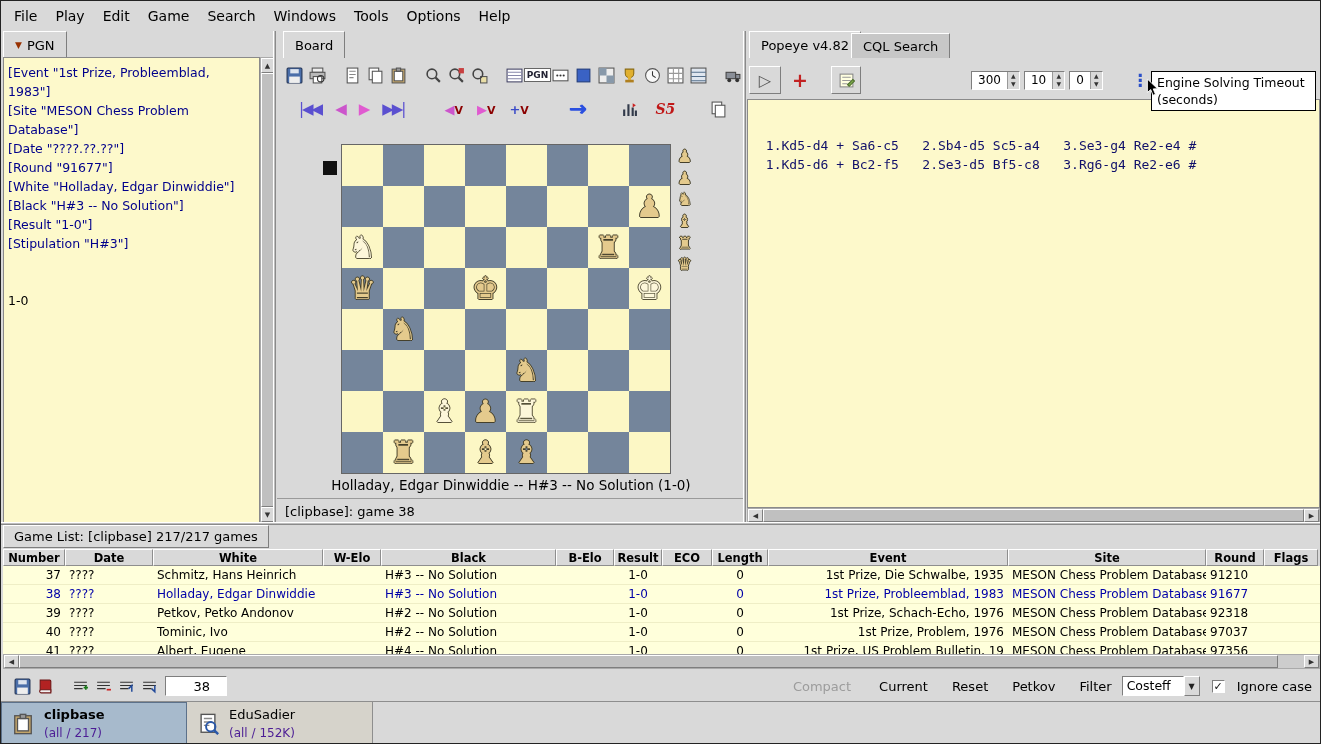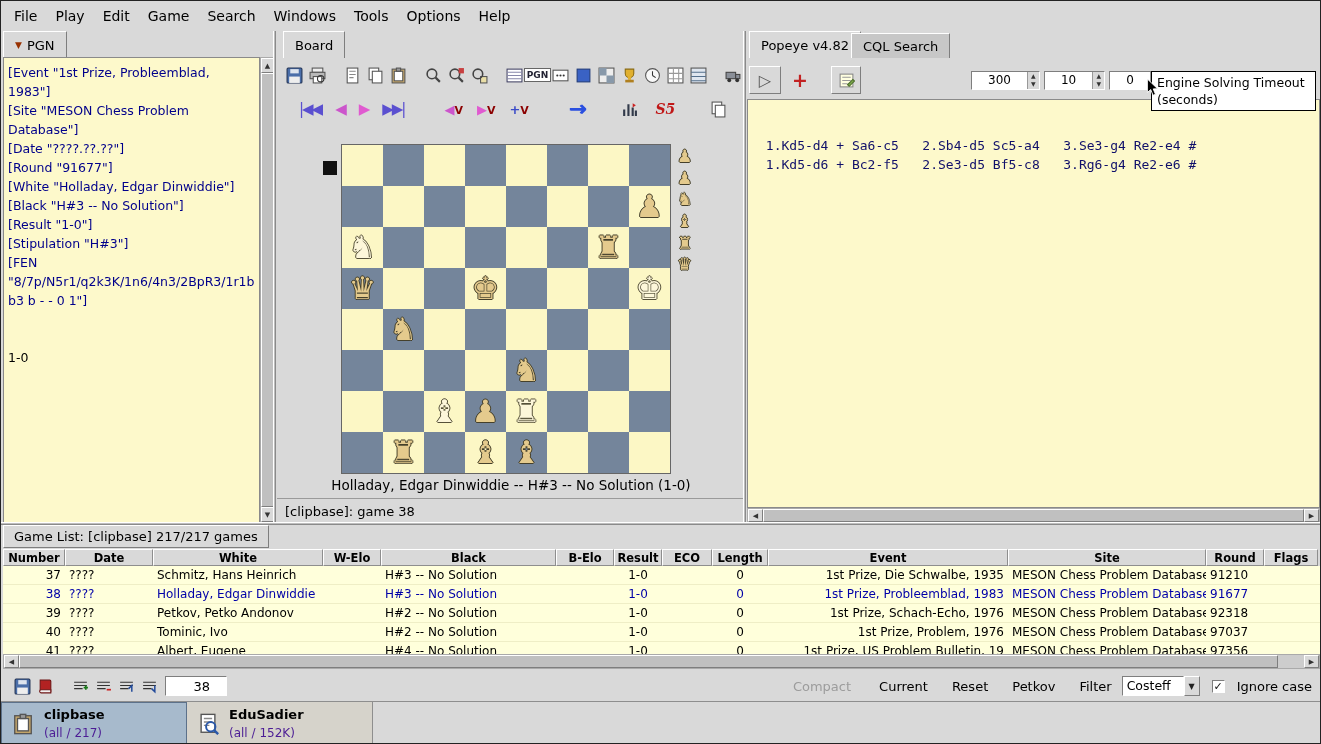--- a/index.html
+++ b/index.html
@@ -51,21 +51,21 @@
 #material-col{position:absolute;left:400px;top:116px;display:flex;flex-direction:column;gap:3px;}
 .mat-piece{font-size:17px;line-height:1.1;color:#e4ca8d;text-shadow:-1px 0 0 #45402b,1px 0 0 #45402b,0 -1px 0 #45402b,0 1px 0 #45402b;}
 #board-caption{position:absolute;left:0;top:446px;width:100%;text-align:center;font-size:13.5px;color:#000;}
 #board-status{position:absolute;left:0;top:467px;width:100%;border-top:1px solid #9a9a9a;padding:5px 0 0 8px;font-size:13px;color:#000;}
 
 #engine-toolbar{top:30px;left:2px;height:38px;width:568px;}
 .btn{font-size:13px;padding:4px 10px;cursor:default;}
 .play-glyph{font-size:16px;color:#555;}
 .plus-glyph{font-size:19px;font-weight:bold;color:#c22222;}
 .spin{display:flex;height:19px;background:#fff;border:1px solid;border-color:#7e7e7e #fff #fff #7e7e7e;}
-.spin-val{min-width:22px;padding:0 16px;font-size:12px;display:flex;align-items:center;justify-content:flex-end;color:#000;}
+.spin-val{min-width:22px;padding:0 6px;font-size:12px;display:flex;align-items:center;justify-content:flex-end;color:#000;}
 .spin-arrows{width:12px;display:flex;flex-direction:column;background:#d9d9d9;border-left:1px solid #999;}
 .spin-arrows i{font-style:normal;flex:1;font-size:6px;line-height:1;display:flex;align-items:center;justify-content:center;color:#333;}
 .blue-dots{font-size:17px;font-weight:bold;color:#2b50c8;}
 .help-q{font-size:19px;font-weight:bold;color:#4565d5;text-shadow:1px 1px 0 #a8a8a8;}
 #solver-area{position:absolute;left:0;top:68px;width:573px;height:409px;background:#fdf9cb;border:1px solid #8a8a8a;overflow:hidden;}
 #solver-output{padding:36px 0 0 10px;font-family:"DejaVu Sans Mono","Liberation Mono",monospace;font-size:13px;line-height:19px;color:#10106a;white-space:pre;}
 .hscroll{position:absolute;display:flex;height:15px;background:#cdcdcd;border:1px solid #aaa;}
 .hscroll .scroll-arrow{width:15px;height:100%;}
 .hscroll .scroll-thumb{height:100%;}
 #engine-hscroll{left:0;top:477px;width:573px;}
@@ -90,21 +90,21 @@
 .combo-field{width:62px;height:20px;background:#fff;border:1px solid;border-color:#7e7e7e #fff #fff #7e7e7e;font-size:12.5px;padding:1px 4px;color:#000;}
 .combo-arrow{width:16px;height:20px;display:flex;align-items:center;justify-content:center;font-size:8px;color:#222;}
 .checkbox{width:13px;height:13px;background:#fff;border:1px solid;border-color:#7e7e7e #fff #fff #7e7e7e;display:flex;align-items:center;justify-content:center;font-size:11px;font-weight:bold;color:#111;line-height:1;}
 .cb-label{font-size:13px;margin-left:12px;}
 
 #db-tabs{position:absolute;left:0;top:700px;width:1321px;height:44px;background:#d9d9d9;border-top:1px solid #8e8e8e;display:flex;}
 .db-tab{width:186px;height:44px;display:flex;align-items:center;padding:0 8px;gap:8px;border-right:1px solid #8e8e8e;cursor:default;}
 .db-tab.selected{background:#a7bacc;border:1px solid #5c718a;}
 .db-tab.plain{background:#d6d3cb;}
 .db-tab .t-name{font-size:13px;font-weight:bold;color:#000;}
-.db-tab.plain .t-name{font-weight:bold;}
+.db-tab.plain .t-name{font-weight:normal;}
 .db-tab .t-detail{font-size:12px;color:#4c1d95;}
 .db-text{display:flex;flex-direction:column;line-height:1.45;}
 </style>
 </head>
 <body>
 
 <div class="menubar">
     <span class="menu-item">File</span>
     <span class="menu-item">Play</span>
     <span class="menu-item">Edit</span>
@@ -123,21 +123,20 @@
   </div>
   <div id="pgn-content">
       <div>[Event "1st Prize, Probleemblad, 1983"]</div>
       <div>[Site "MESON Chess Problem Database"]</div>
       <div>[Date "????.??.??"]</div>
       <div>[Round "91677"]</div>
       <div>[White "Holladay, Edgar Dinwiddie"]</div>
       <div>[Black "H#3 -- No Solution"]</div>
       <div>[Result "1-0"]</div>
       <div>[Stipulation "H#3"]</div>
-      <div>[FEN "8/7p/N5r1/q2k3K/1n6/4n3/2BpR3/1r1bb3 b - - 0 1"]</div>
       <div class="pgn-result">1-0</div>
     </div>
   <div class="vscroll">
     <div class="scroll-arrow">▲</div>
     <div class="scroll-thumb"></div>
     <div class="scroll-arrow">▼</div>
   </div>
 </div>
 
 <div class="vsplit" style="left:272px;"></div>

